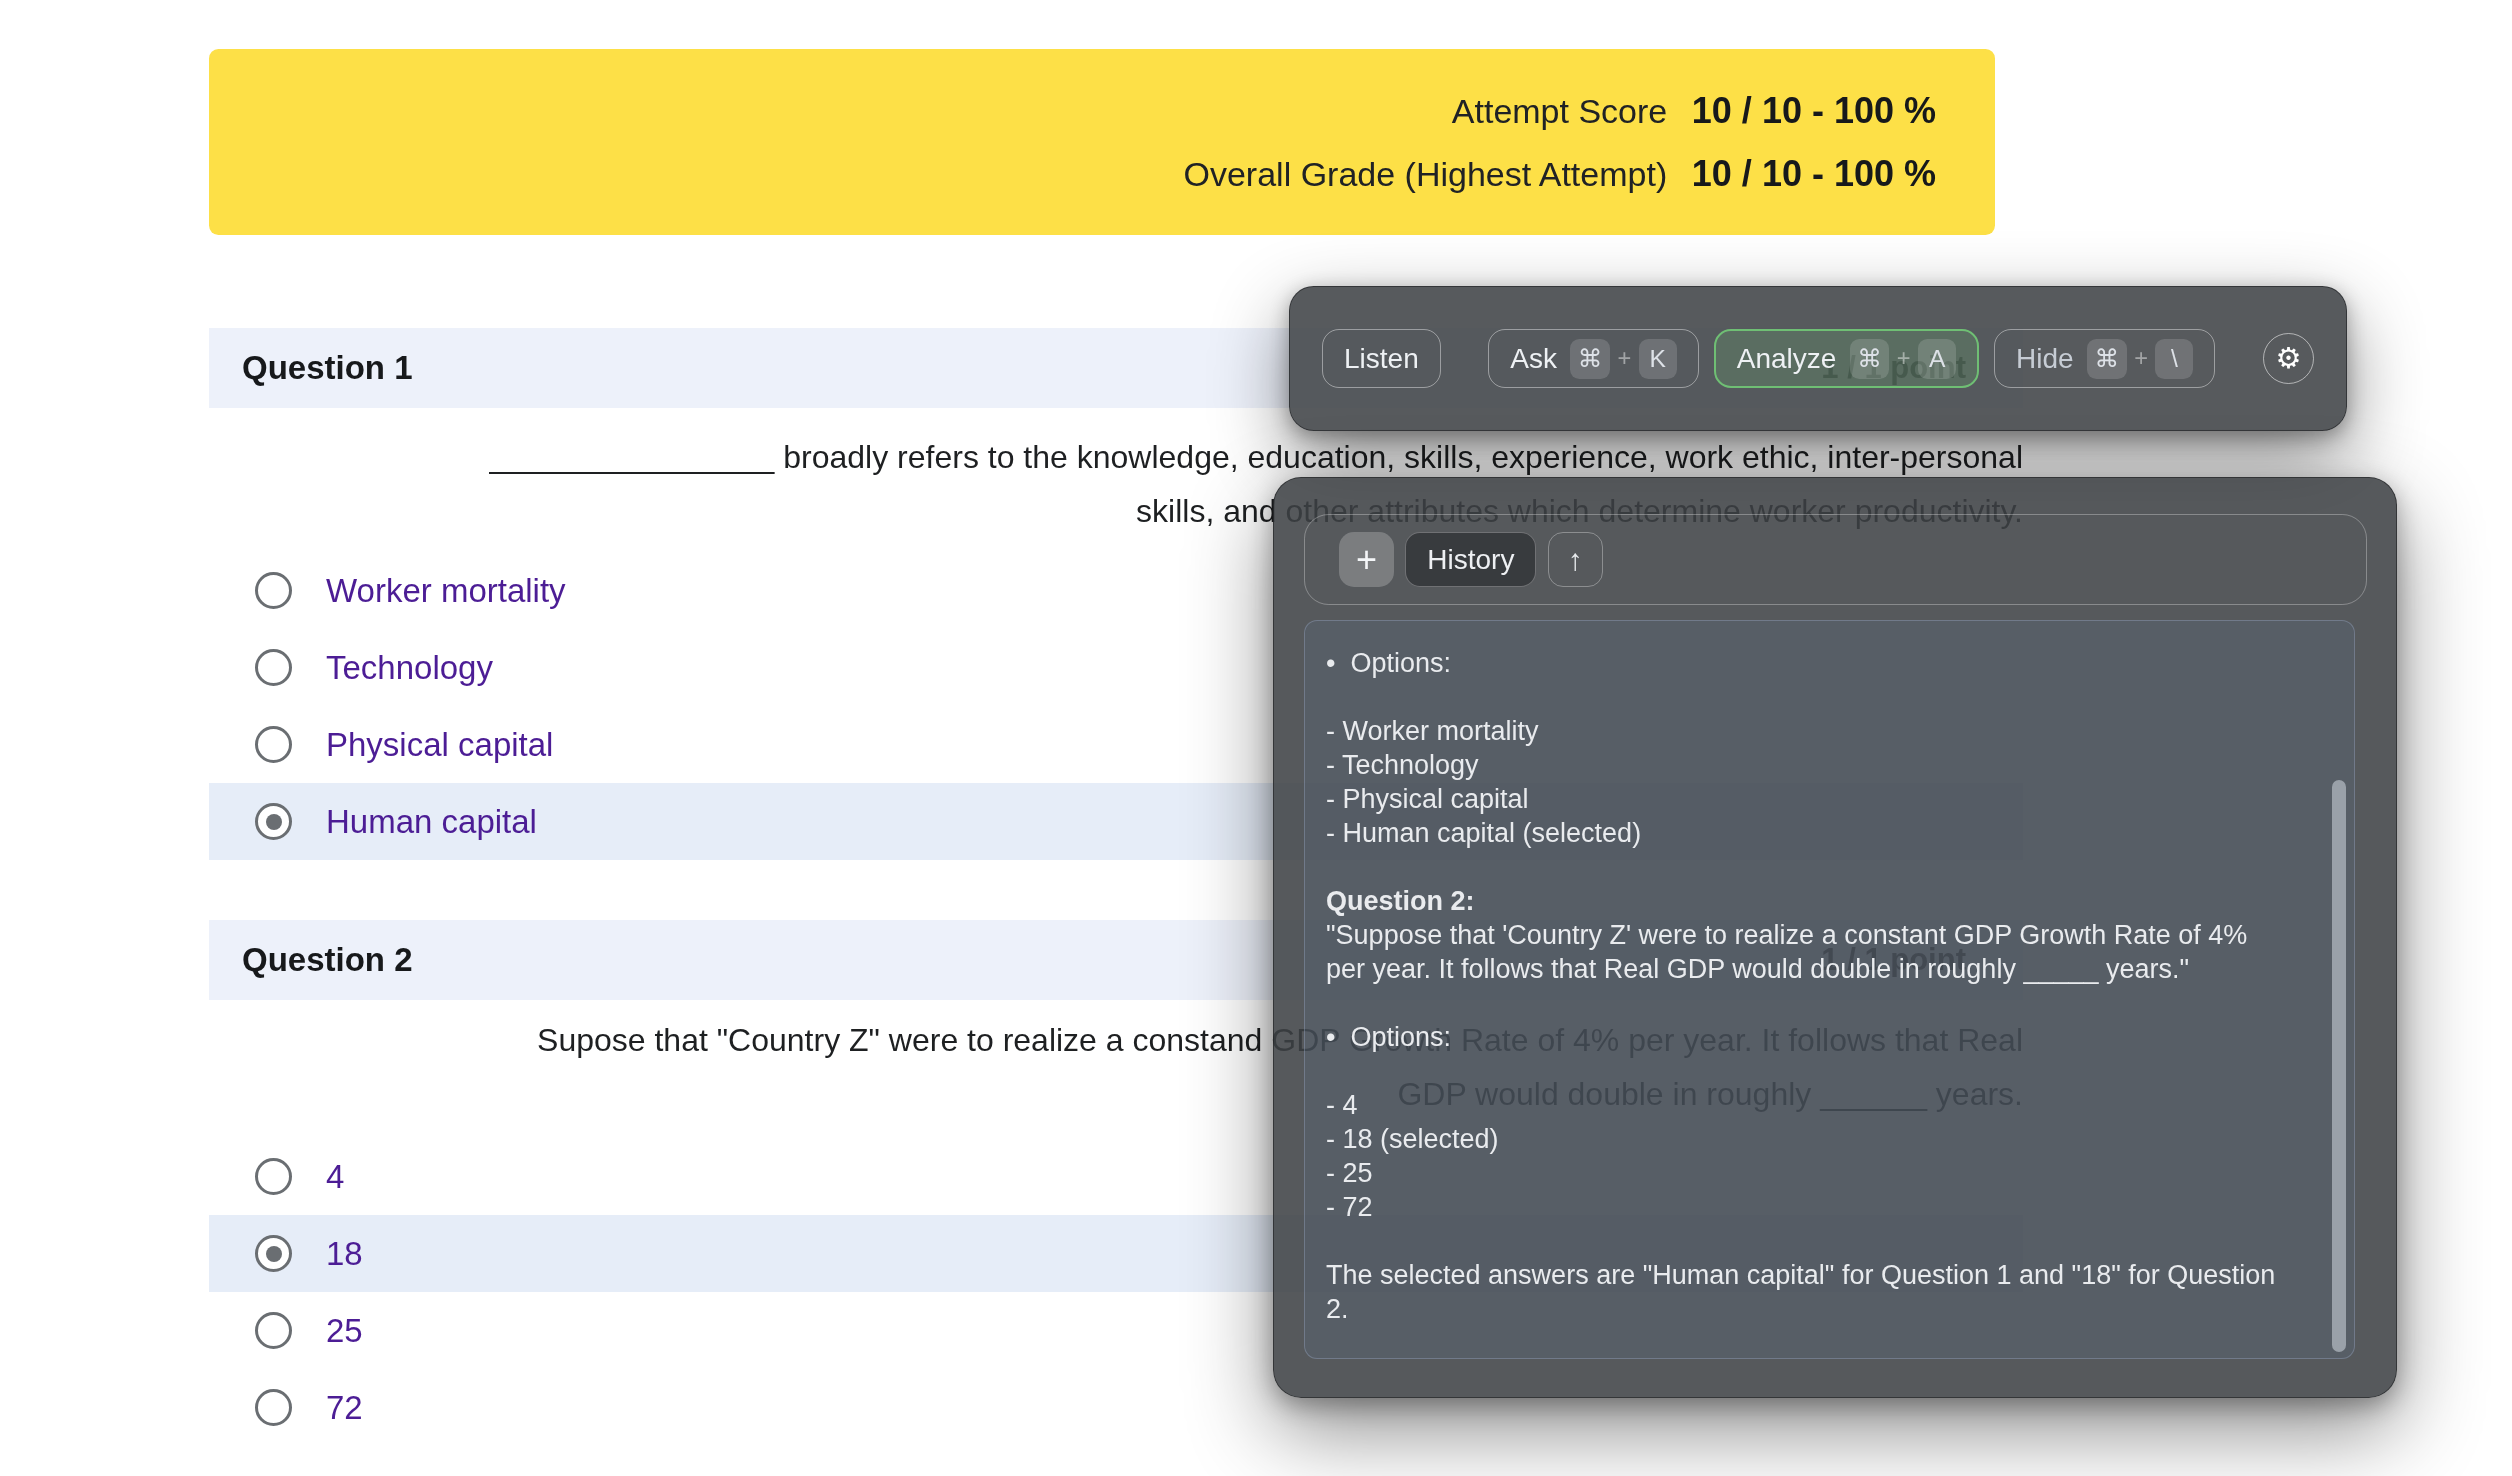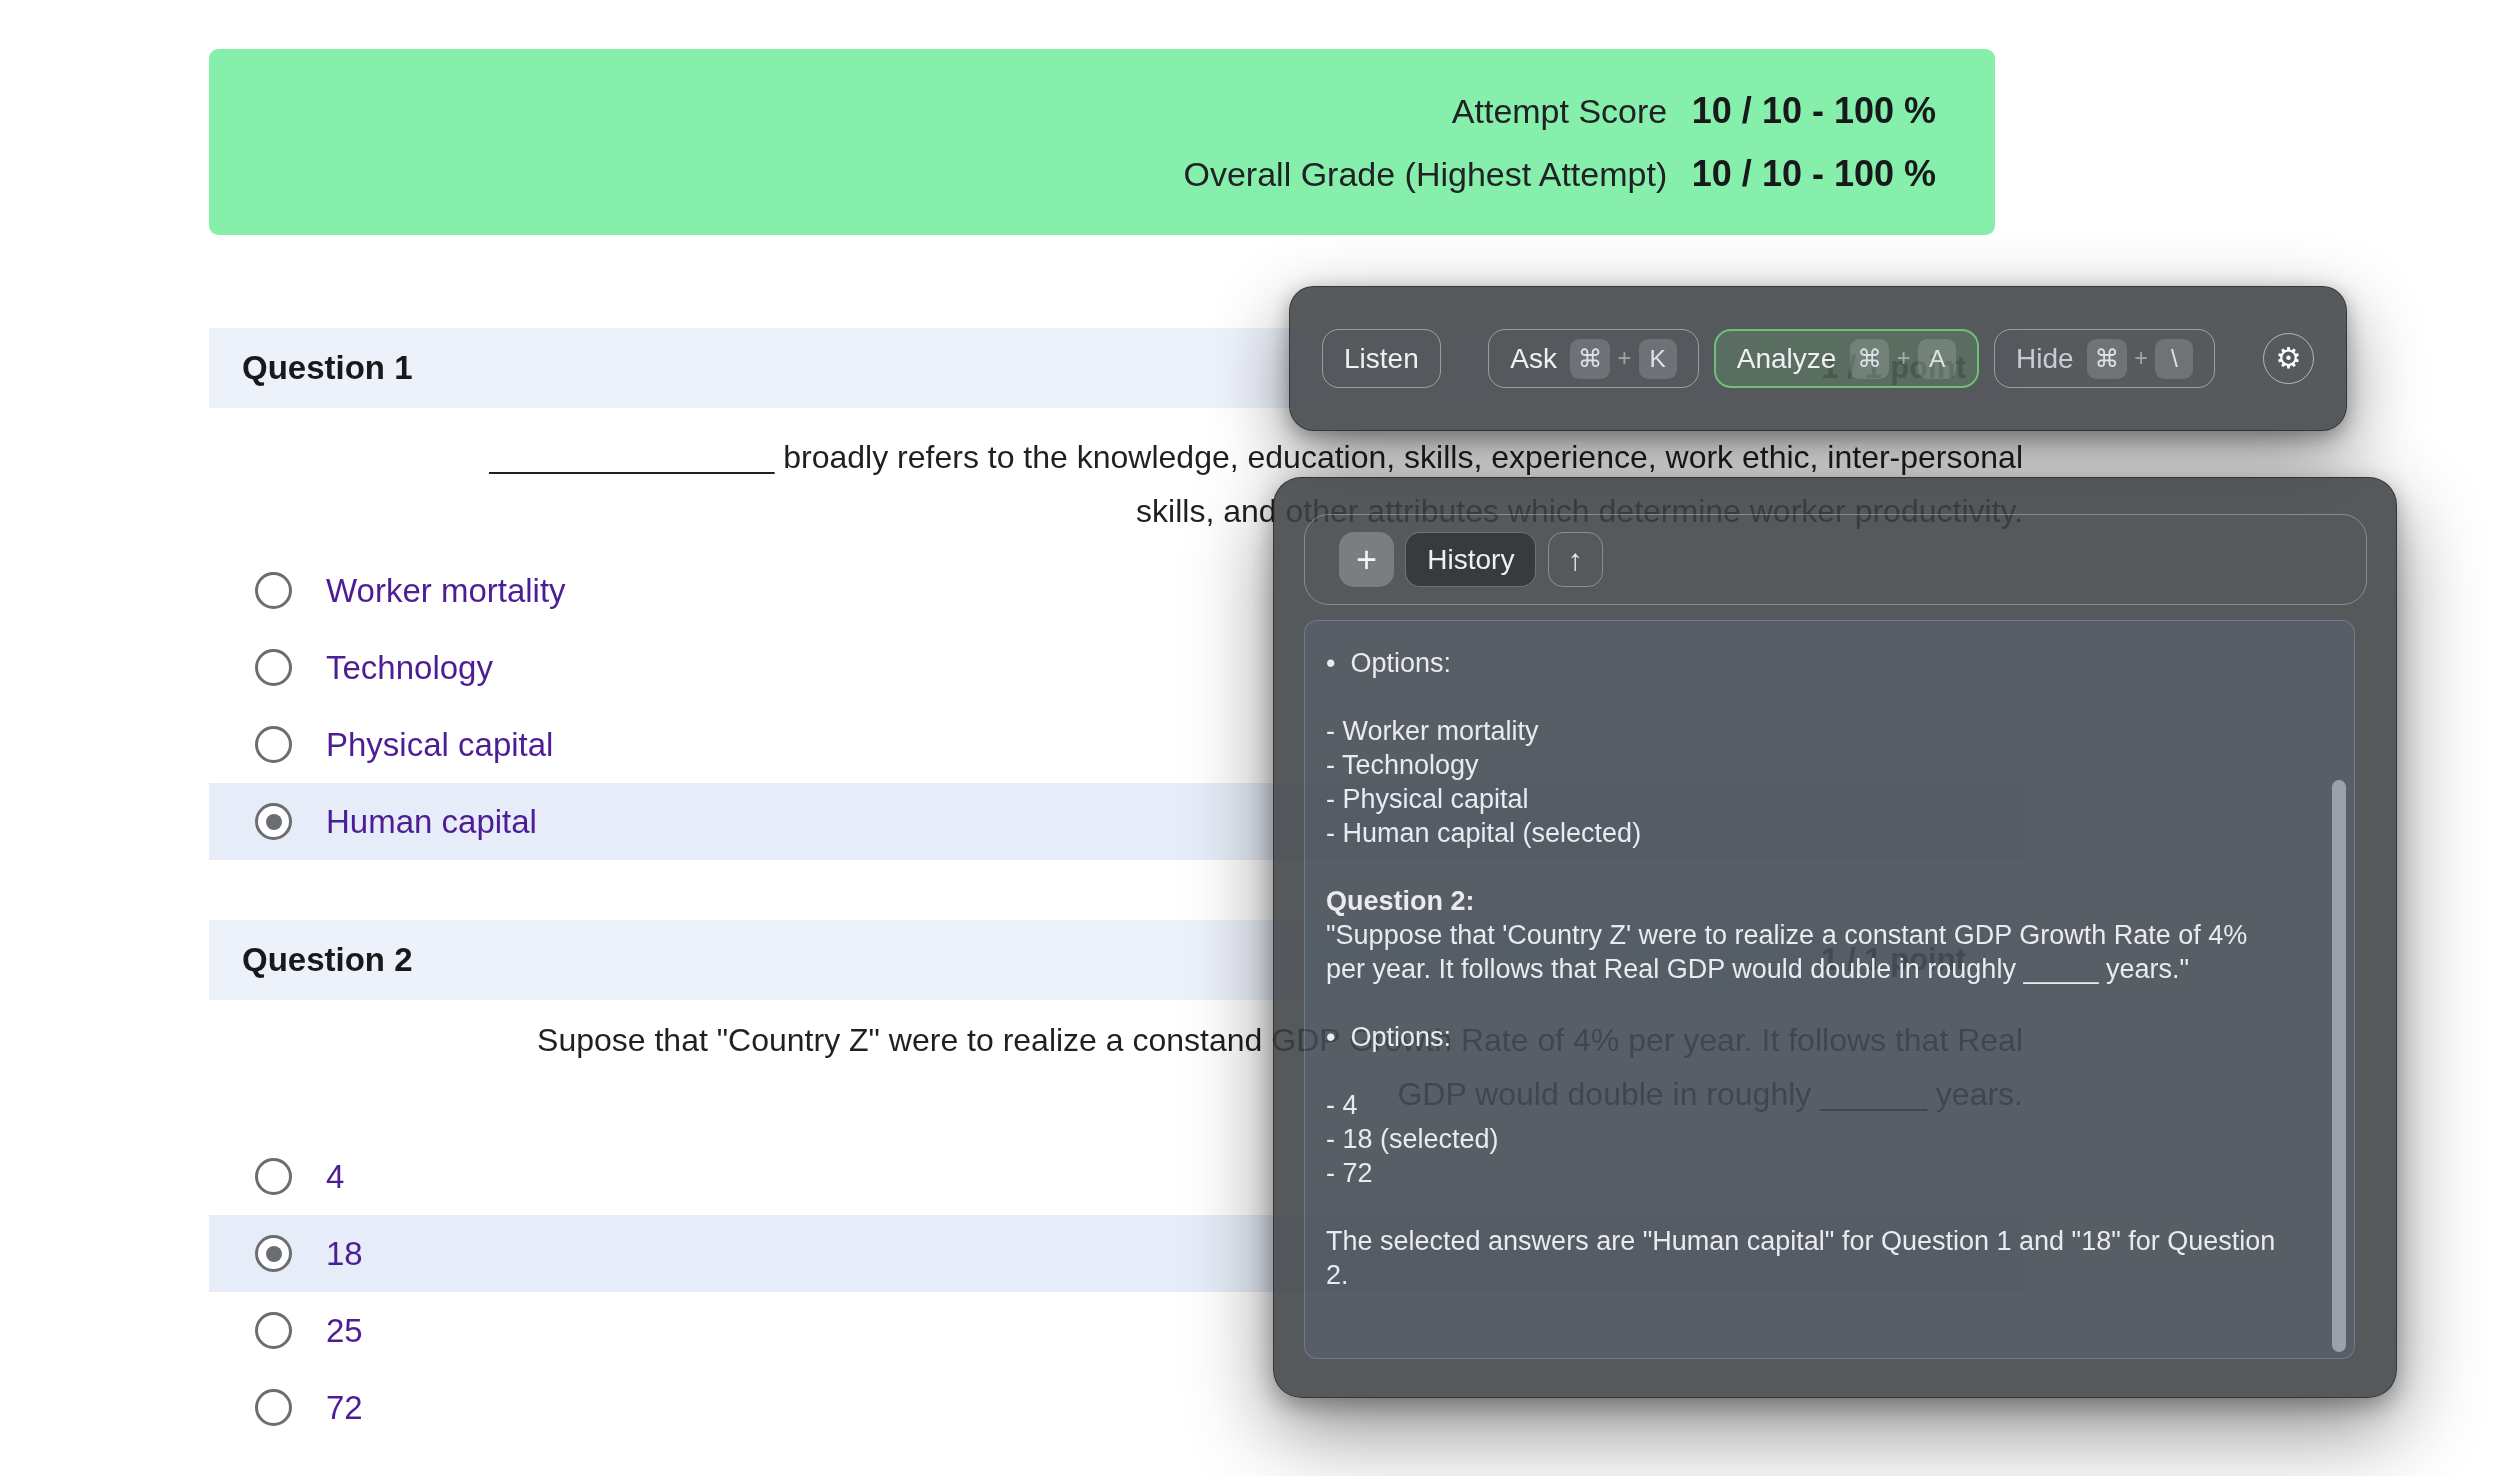--- a/index.html
+++ b/index.html
@@ -6,21 +6,21 @@
   body{
     width:2512px;height:1476px;position:relative;overflow:hidden;
     background:#ffffff;
     font-family:"Liberation Sans", sans-serif;
     color:#1f2124;
   }
   
   .quiz-content{position:absolute;left:209px;top:0;width:1814px;}
   .score-panel{
     margin-top:49px;width:1786px;height:186px;box-sizing:border-box;
-    background:#86efac;border-radius:9.4px;
+    background:#fde047;border-radius:9.4px;
     display:flex;flex-direction:column;justify-content:center;align-items:flex-end;
     gap:21px;padding-right:59px;
   }
   .score-row{display:flex;align-items:baseline;gap:24.6px;}
   .score-label{font-size:34px;color:#202225;}
   .score-value{font-size:36px;font-weight:700;color:#17191b;}
 
   .q-header{
     height:80px;background:#edf1fa;box-sizing:border-box;
     display:flex;align-items:center;justify-content:space-between;
@@ -259,20 +259,21 @@
     <p>
       <span class="rline" style="display:block">"Suppose that 'Country Z' were to realize a constant GDP Growth Rate of 4%</span>
       <span class="rline" style="display:block">per year. It follows that Real GDP would double in roughly _____ years."</span>
     </p>
 
     <p class="resp-options-header-2"><span class="bullet">•</span><span>Options:</span></p>
 
     <p>
       <span class="rline" style="display:block">- 4</span>
       <span class="rline" style="display:block">- 18 (selected)</span>
+      <span class="rline" style="display:block">- 25</span>
       <span class="rline" style="display:block">- 72</span>
     </p>
 
     <p>
       <span class="rline" style="display:block">The selected answers are "Human capital" for Question 1 and "18" for Question</span>
       <span class="rline" style="display:block">2.</span>
     </p>
 
     <div class="scrollbar-thumb"></div>
   </div>

